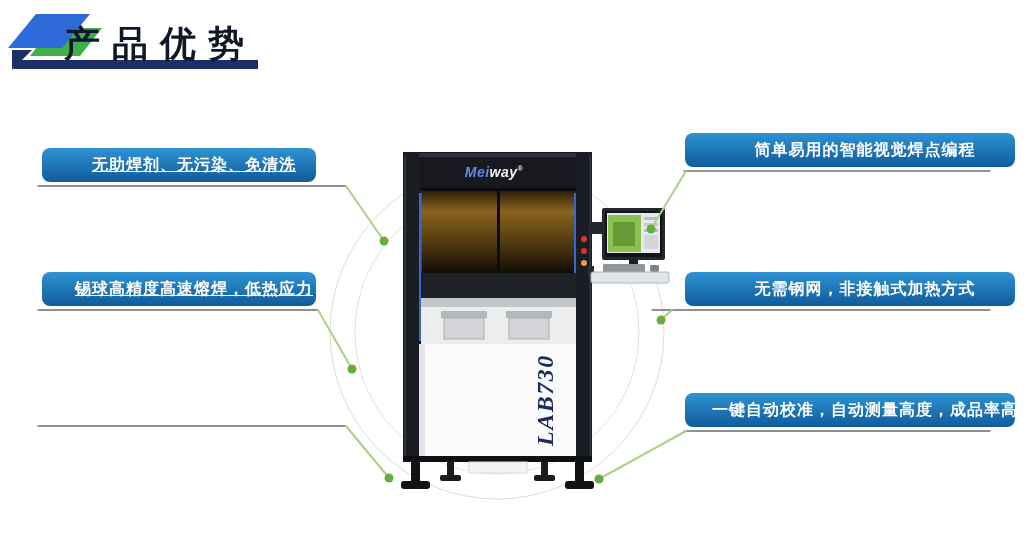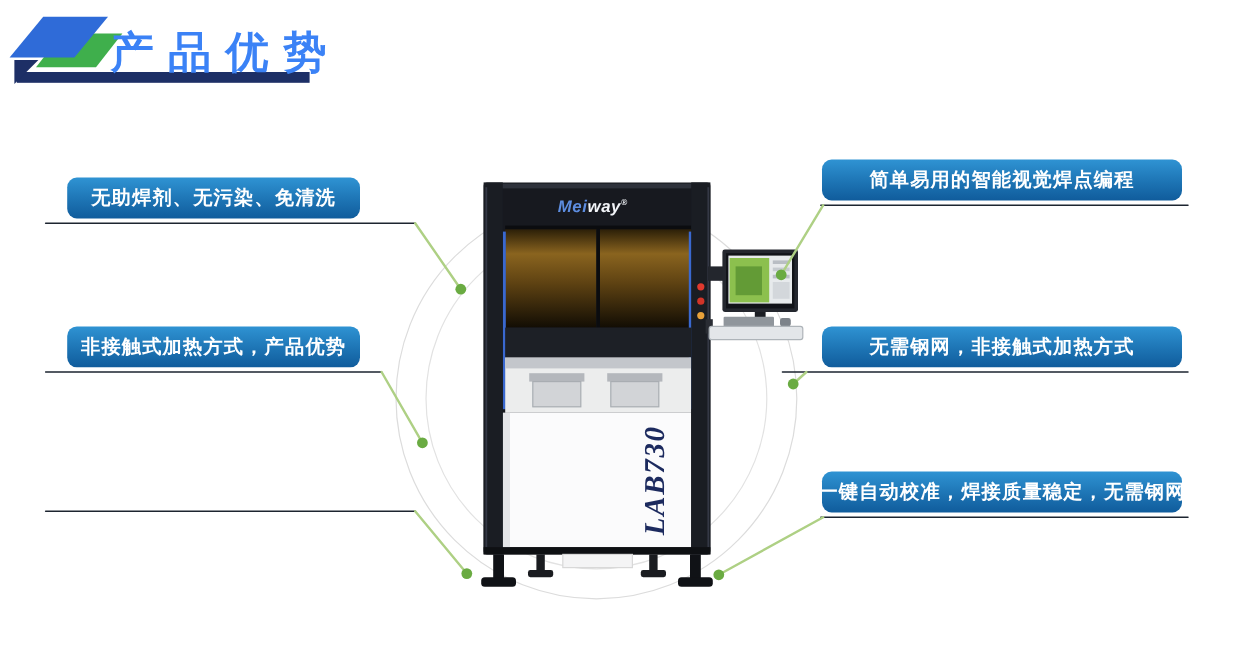--- a/index.html
+++ b/index.html
@@ -5,35 +5,35 @@
   html,body{margin:0;padding:0;background:#fff;}
   .canvas{
     position:relative;width:1030px;height:547px;background:#ffffff;
     overflow:hidden;font-family:"Liberation Sans",sans-serif;
   }
   .scene{position:absolute;left:0;top:0;}
   
   .logo-svg{position:absolute;left:6px;top:8px;z-index:1;}
   .page-title{
     position:absolute;left:64px;top:20px;z-index:2;
-    font-size:36px;font-weight:bold;color:#3b82f6;letter-spacing:12px;white-space:nowrap;margin-left:28px;
+    font-size:36px;font-weight:bold;color:#0f172a;letter-spacing:12px;white-space:nowrap;
   }
   .title-bar{
     position:absolute;left:14px;top:60px;width:244px;height:9px;
     background:#1d2f66;z-index:0;
   }
   
   .banner{
     position:absolute;height:34px;z-index:3;
     display:flex;align-items:center;justify-content:center;
     color:#ffffff;font-size:16px;font-weight:bold;letter-spacing:1px;
     background:linear-gradient(180deg,#2f93d3 0%,#1d74b4 55%,#105c9c 100%);
-    border-radius:8px;white-space:nowrap;
+    border-radius:8px;white-space:nowrap;padding-left:30px;
   }
-  .banner.left{left:56px;width:244px;}
+  .banner.left{left:42px;width:244px;text-decoration:underline;}
   .banner.right{left:685px;width:300px;}
   #b-l1{top:148px}
   #b-l2{top:272px}
   #b-l3{top:388px}
   #b-r1{top:133px}
   #b-r2{top:272px}
   #b-r3{top:393px}
 </style>
 </head>
 <body>
@@ -164,18 +164,18 @@
 
   <svg class="logo-svg" width="110" height="66" viewBox="0 0 110 66">
     <polygon points="46,20 96,20 74,48 24,48" fill="#3faf4c"></polygon>
     <polygon points="30,6 84,6 56,40 2,40" fill="#2f6bd8"></polygon>
     <polygon points="6,42 26,42 6,62" fill="#1d2f66"></polygon>
   </svg>
   <div class="page-title">产品优势</div>
   <div class="title-bar"></div>
 
   <div class="banner left" id="b-l1">无助焊剂、无污染、免清洗</div>
-  <div class="banner left" id="b-l2">非接触式加热方式，产品优势</div>
+  <div class="banner left" id="b-l2">锡球高精度高速熔焊，低热应力</div>
   <div class="banner right" id="b-r1">简单易用的智能视觉焊点编程</div>
   <div class="banner right" id="b-r2">无需钢网，非接触式加热方式</div>
-  <div class="banner right" id="b-r3">一键自动校准，焊接质量稳定，无需钢网</div>
+  <div class="banner right" id="b-r3">一键自动校准，自动测量高度，成品率高</div>
 
 </div>
 
 </body></html>

